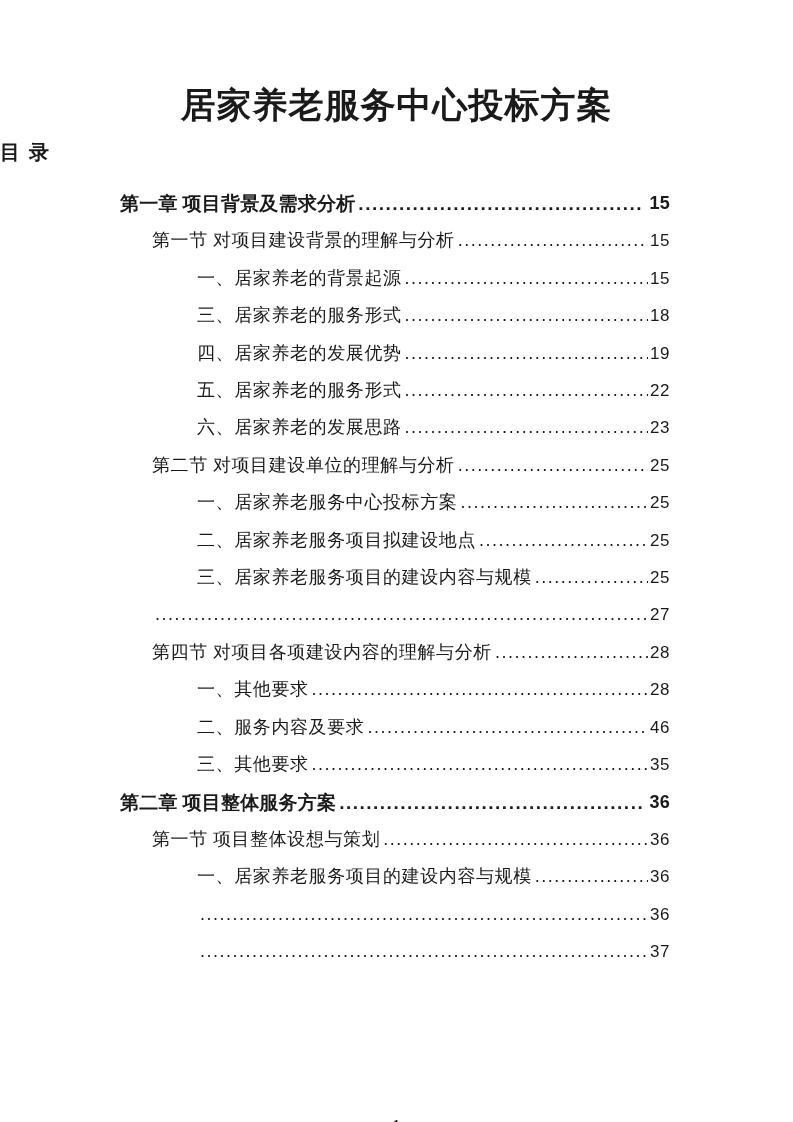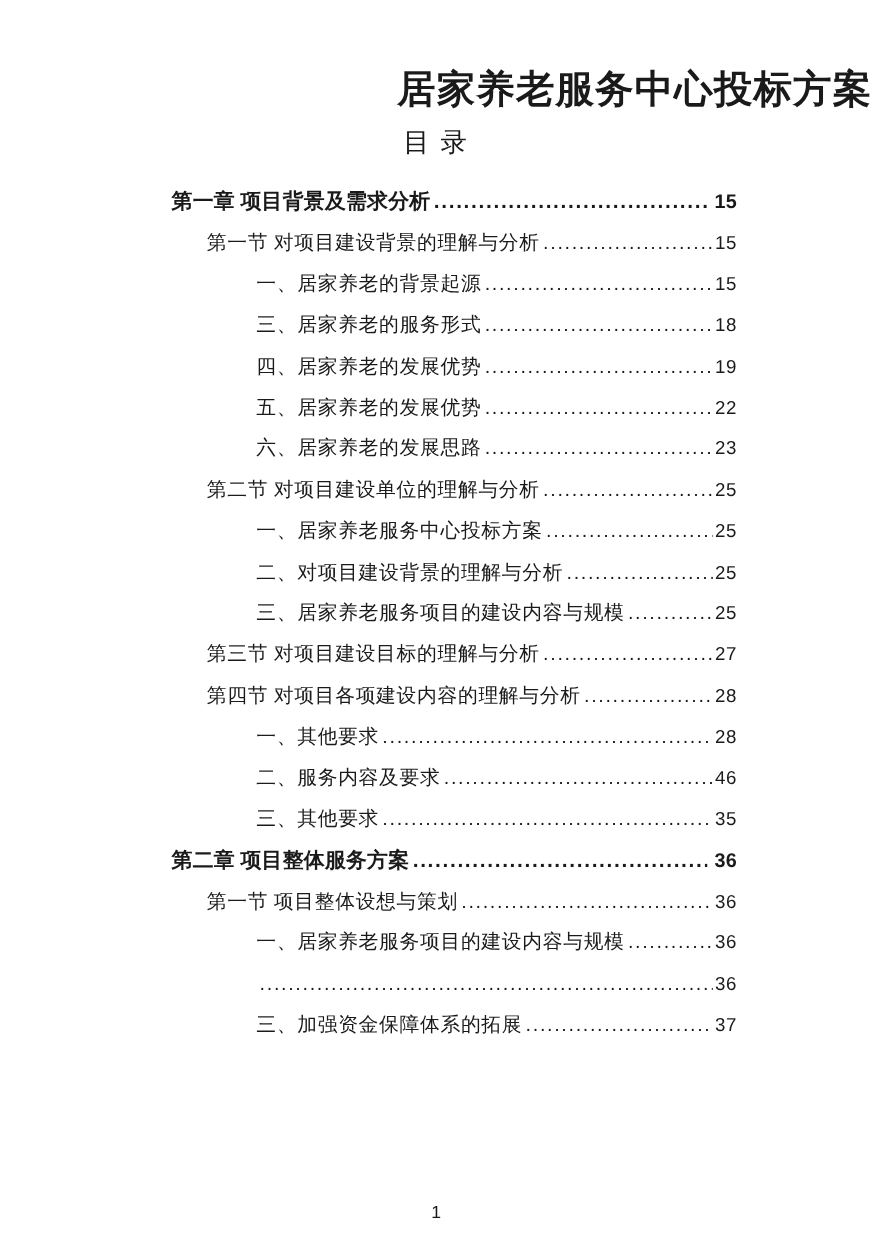--- a/index.html
+++ b/index.html
@@ -9,46 +9,45 @@
     font-family: "Liberation Serif", "DejaVu Serif", serif;
     color: #1a1a1a;
     overflow: hidden;
   }
   .page {
     position: relative;
     width: 793px; height: 1122px;
     background: #ffffff;
   }
   .doc-title {
-    margin-top: 64px;
-    text-align: right;
+    margin-top: 88px;
+    text-align: center;
     font-size: 35px;
     line-height: 1;
     font-weight: 700;
     letter-spacing: 1px;
   }
   .toc-heading {
     margin-top: 19px;
-    text-align: center;
-    font-size: 24px;
+    text-align: left;
+    font-size: 20px;
     line-height: 1;
-    font-weight: 400;
+    font-weight: 700;
     letter-spacing: 2px;
   }
   .toc {
     margin: 23px 123px 0 120px;
   }
   .toc-row {
     display: flex;
     align-items: center;
     line-height: 37.4px;
     font-size: 18px;
     letter-spacing: 0.6px;
     cursor: pointer;
-    margin-left: 36px;
   }
   .toc-row.lvl-chapter {
     font-weight: 700;
     font-size: 19px;
     letter-spacing: 0.2px;
   }
   .toc-row.lvl-section { padding-left: 32px; }
   .toc-row.lvl-item    { padding-left: 77px; }
   .toc-title-text { white-space: nowrap; }
   .toc-leader {
@@ -109,51 +108,50 @@
         <span class="toc-title-text">三、居家养老的服务形式</span>
         <span class="toc-leader"></span>
         <span class="toc-page">18</span>
       </div>
       <div class="toc-row lvl-item">
         <span class="toc-title-text">四、居家养老的发展优势</span>
         <span class="toc-leader"></span>
         <span class="toc-page">19</span>
       </div>
       <div class="toc-row lvl-item">
-        <span class="toc-title-text">五、居家养老的发展优势</span>
+        <span class="toc-title-text">五、居家养老的服务形式</span>
         <span class="toc-leader"></span>
         <span class="toc-page">22</span>
       </div>
       <div class="toc-row lvl-item">
         <span class="toc-title-text">六、居家养老的发展思路</span>
         <span class="toc-leader"></span>
         <span class="toc-page">23</span>
       </div>
       <div class="toc-row lvl-section">
         <span class="toc-title-text">第二节 对项目建设单位的理解与分析</span>
         <span class="toc-leader"></span>
         <span class="toc-page">25</span>
       </div>
       <div class="toc-row lvl-item">
         <span class="toc-title-text">一、居家养老服务中心投标方案</span>
         <span class="toc-leader"></span>
         <span class="toc-page">25</span>
       </div>
       <div class="toc-row lvl-item">
-        <span class="toc-title-text">二、对项目建设背景的理解与分析</span>
+        <span class="toc-title-text">二、居家养老服务项目拟建设地点</span>
         <span class="toc-leader"></span>
         <span class="toc-page">25</span>
       </div>
       <div class="toc-row lvl-item">
         <span class="toc-title-text">三、居家养老服务项目的建设内容与规模</span>
         <span class="toc-leader"></span>
         <span class="toc-page">25</span>
       </div>
       <div class="toc-row lvl-section">
-        <span class="toc-title-text">第三节 对项目建设目标的理解与分析</span>
         <span class="toc-leader"></span>
         <span class="toc-page">27</span>
       </div>
       <div class="toc-row lvl-section">
         <span class="toc-title-text">第四节 对项目各项建设内容的理解与分析</span>
         <span class="toc-leader"></span>
         <span class="toc-page">28</span>
       </div>
       <div class="toc-row lvl-item">
         <span class="toc-title-text">一、其他要求</span>
@@ -183,21 +181,20 @@
       <div class="toc-row lvl-item">
         <span class="toc-title-text">一、居家养老服务项目的建设内容与规模</span>
         <span class="toc-leader"></span>
         <span class="toc-page">36</span>
       </div>
       <div class="toc-row lvl-item">
         <span class="toc-leader"></span>
         <span class="toc-page">36</span>
       </div>
       <div class="toc-row lvl-item">
-        <span class="toc-title-text">三、加强资金保障体系的拓展</span>
         <span class="toc-leader"></span>
         <span class="toc-page">37</span>
       </div>
     </div>
 
   <div class="footer-page-number">1</div>
 
 </div>
 
 </body></html>

